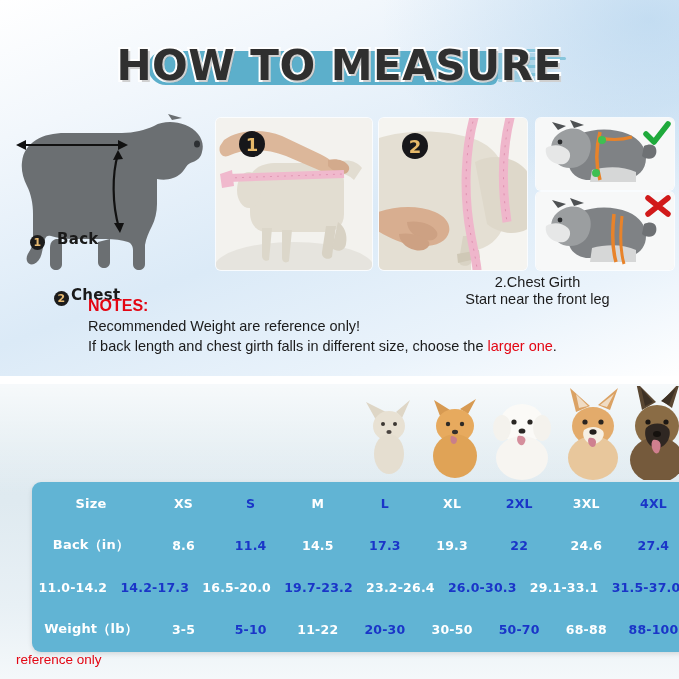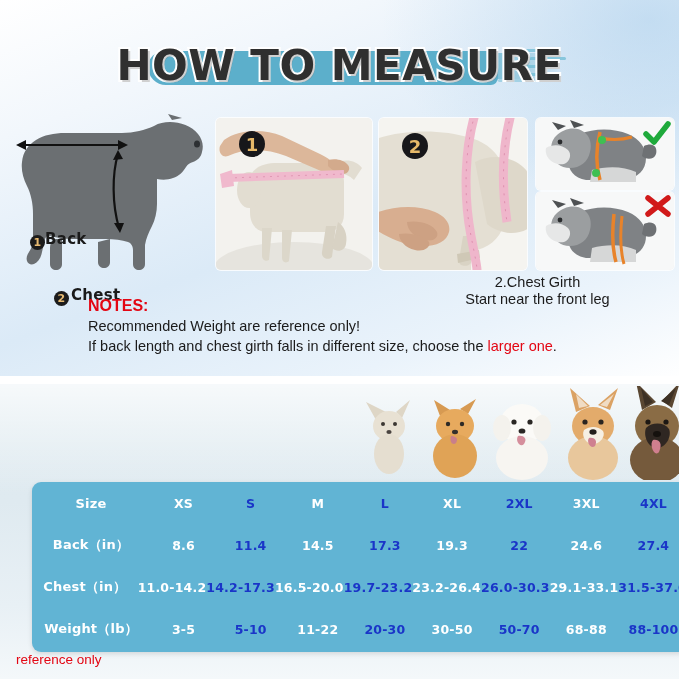--- a/index.html
+++ b/index.html
@@ -173,21 +173,21 @@
 
       <line x1="18" y1="33" x2="122" y2="33" stroke="#111" stroke-width="2.2"></line>
       <polygon points="14,33 24,28 24,38" fill="#111"></polygon>
       <polygon points="126,33 116,28 116,38" fill="#111"></polygon>
 
       <path d="M116,42 C110,62 110,92 117,116" stroke="#111" stroke-width="2.2" fill="none"></path>
       <polygon points="116,38 111,48 121,47" fill="#111"></polygon>
       <polygon points="118,121 112,111 122,111" fill="#111"></polygon>
     </svg>
     <div class="lbl-back">
-      <span class="badge">1</span><span style="margin-left:0;">Back</span>
+      <span class="badge">1</span><span style="margin-left:12px;">Back</span>
     </div>
     <div class="lbl-chest">
       <span class="badge">2</span><span style="margin-left:2px;">Chest</span>
     </div>
   </div>
 
   <div class="card" id="photo-back">
     <svg width="156" height="152" viewBox="0 0 156 152">
       <rect width="156" height="152" fill="#f3f2ee"></rect>
       <ellipse cx="78" cy="150" rx="80" ry="26" fill="#e6e4de"></ellipse>
@@ -373,21 +373,20 @@
         <div class="tcell val w">8.6</div>
         <div class="tcell val b">11.4</div>
         <div class="tcell val w">14.5</div>
         <div class="tcell val b">17.3</div>
         <div class="tcell val w">19.3</div>
         <div class="tcell val b">22</div>
         <div class="tcell val w">24.6</div>
         <div class="tcell val b">27.4</div>
       </div>
       <div class="trow">
-        <div class="tcell hdr-lbl w">Chest（in）</div>
         <div class="tcell val w">11.0-14.2</div>
         <div class="tcell val b">14.2-17.3</div>
         <div class="tcell val w">16.5-20.0</div>
         <div class="tcell val b">19.7-23.2</div>
         <div class="tcell val w">23.2-26.4</div>
         <div class="tcell val b">26.0-30.3</div>
         <div class="tcell val w">29.1-33.1</div>
         <div class="tcell val b">31.5-37.0</div>
       </div>
       <div class="trow">

